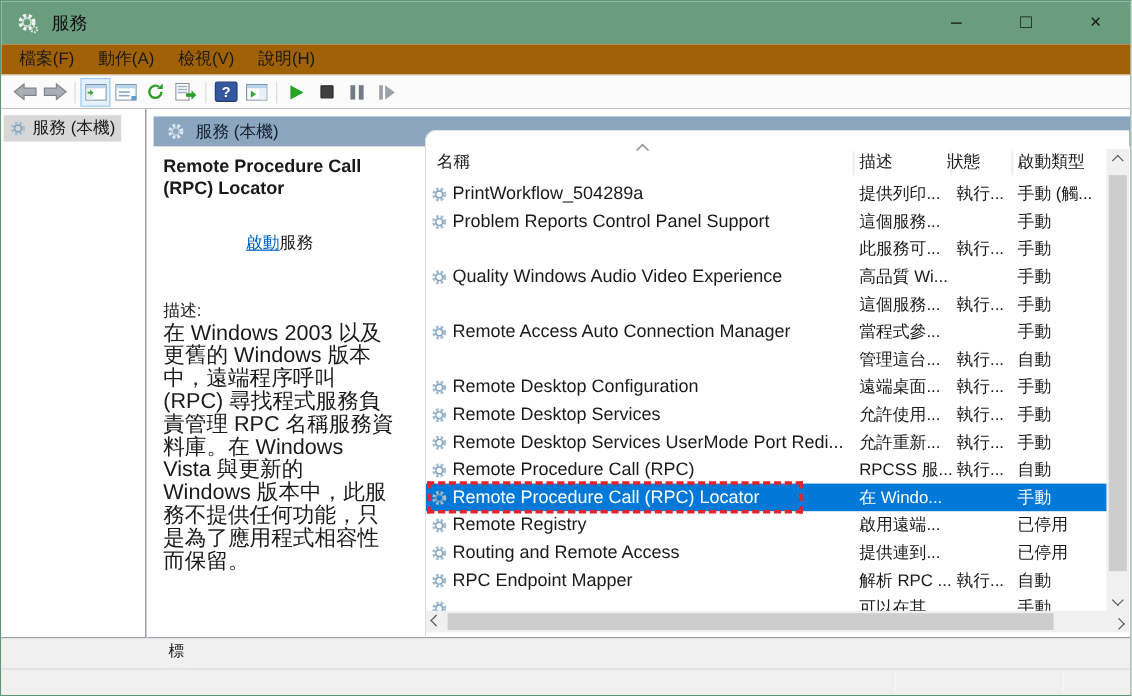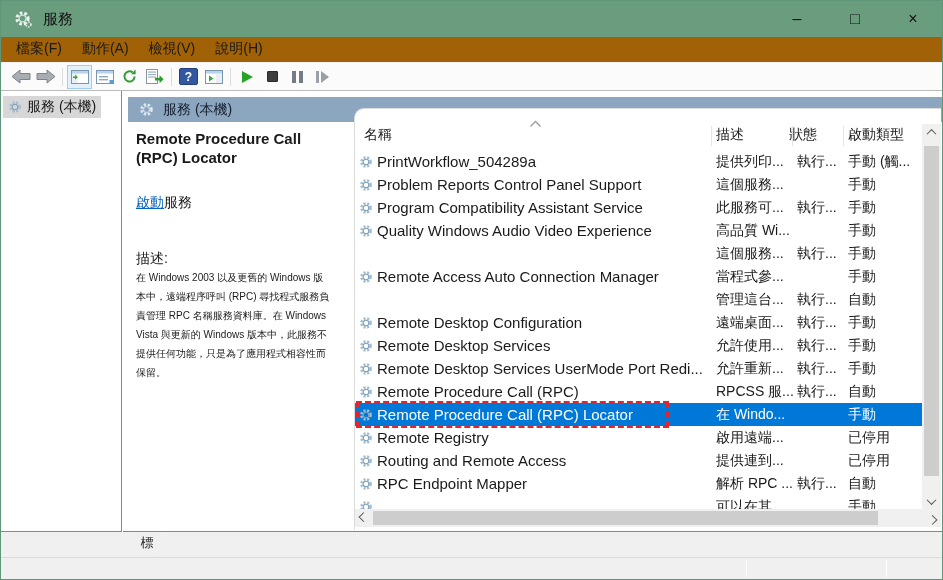--- a/index.html
+++ b/index.html
@@ -35,24 +35,24 @@
   
   .main { position:absolute; top:90px; left:0; width:100%; height:441px; }
   .tree-panel { position:absolute; left:0; top:0; width:121px; height:441px; background:#fff; border-right:1px solid #828790; border-bottom:1px solid #828790; }
   .tree-item { display:inline-flex; align-items:center; gap:5px; margin:5px 0 0 2px; padding:2px 5px; background:#d7d7d7; font-size:14px; }
   .content { position:absolute; left:122px; top:0; right:0; height:441px; background:#fff; border-bottom:1px solid #828790; }
   .blue-header { position:absolute; left:5px; top:6px; right:0; height:25px; background:#8ca6c0; display:flex; align-items:center; padding-left:11px; gap:9px; font-size:14px; color:#16202e; }
 
   
   .desc-pane { position:absolute; left:5px; top:31px; width:208px; bottom:0; padding:7px 6px 0 8px; }
   .svc-title { font-weight:bold; font-size:15px; line-height:19px; margin-bottom:27px; }
-  .start-line { font-size:14px; margin-bottom:37px; }
+  .start-line { font-size:14px; margin-bottom:37px;text-align:center; }
   .start-link { color:#0563c1; text-decoration:underline; cursor:pointer; }
   .desc-label { font-size:14px; line-height:19px; }
-  .desc-text { font-size:10px; line-height:19px; }
+  .desc-text { font-size:18px; line-height:19px; }
 
   
   .list-panel { position:absolute; left:215px; top:17px; right:1px; bottom:1px; background:#fff; border-left:1px solid #dcdcdc; border-top:1px solid #dcdcdc; border-top-left-radius:10px; overflow:hidden;margin-left:16px; }
   .lheader { position:absolute; top:0; left:0; right:20px; height:39px; }
   .lheader .hcell { position:absolute; bottom:4px; font-size:14px; white-space:nowrap; }
   .h-name { left:9px; } .h-desc { left:361px; } .h-status { left:434px; } .h-startup { left:493px; }
   .hsep { position:absolute; bottom:2px; width:1px; height:20px; background:#e4e4e4; }
   .sort-ind { position:absolute; left:174px; top:5px; }
   .rows { position:absolute; top:41px; left:0; width:584px; height:360px; overflow:hidden; }
   .list-row { position:relative; height:23px; width:100%; font-size:14px; }
@@ -249,27 +249,20 @@
                   <circle cx="8" cy="8" r="5.2" fill="none" stroke="#a6bdd0" stroke-width="3" stroke-dasharray="2.4 1.8"></circle>
                   <circle cx="8" cy="8" r="3.2" fill="none" stroke="#7fa3bd" stroke-width="1.3"></circle>
                 </svg>
       <span class="txt">Problem Reports Control Panel Support</span>
     </span>
     <span class="cell c-desc">這個服務...</span>
     <span class="cell c-status"></span>
     <span class="cell c-startup">手動</span>
   </div>
             <div class="list-row">
-    <span class="cell c-name">
-      <svg width="14" height="14" viewBox="0 0 16 16">
-                  <circle cx="8" cy="8" r="5.2" fill="none" stroke="#a6bdd0" stroke-width="3" stroke-dasharray="2.4 1.8"></circle>
-                  <circle cx="8" cy="8" r="3.2" fill="none" stroke="#7fa3bd" stroke-width="1.3"></circle>
-                </svg>
-      <span class="txt">Program Compatibility Assistant Service</span>
-    </span>
     <span class="cell c-desc">此服務可...</span>
     <span class="cell c-status">執行...</span>
     <span class="cell c-startup">手動</span>
   </div>
             <div class="list-row">
     <span class="cell c-name">
       <svg width="14" height="14" viewBox="0 0 16 16">
                   <circle cx="8" cy="8" r="5.2" fill="none" stroke="#a6bdd0" stroke-width="3" stroke-dasharray="2.4 1.8"></circle>
                   <circle cx="8" cy="8" r="3.2" fill="none" stroke="#7fa3bd" stroke-width="1.3"></circle>
                 </svg>

